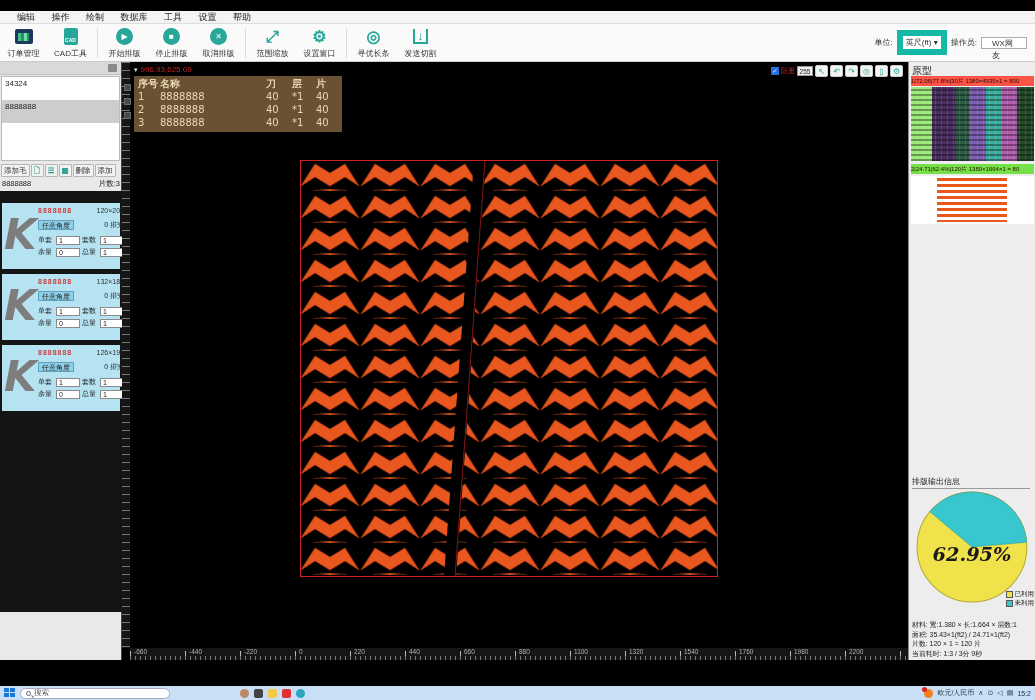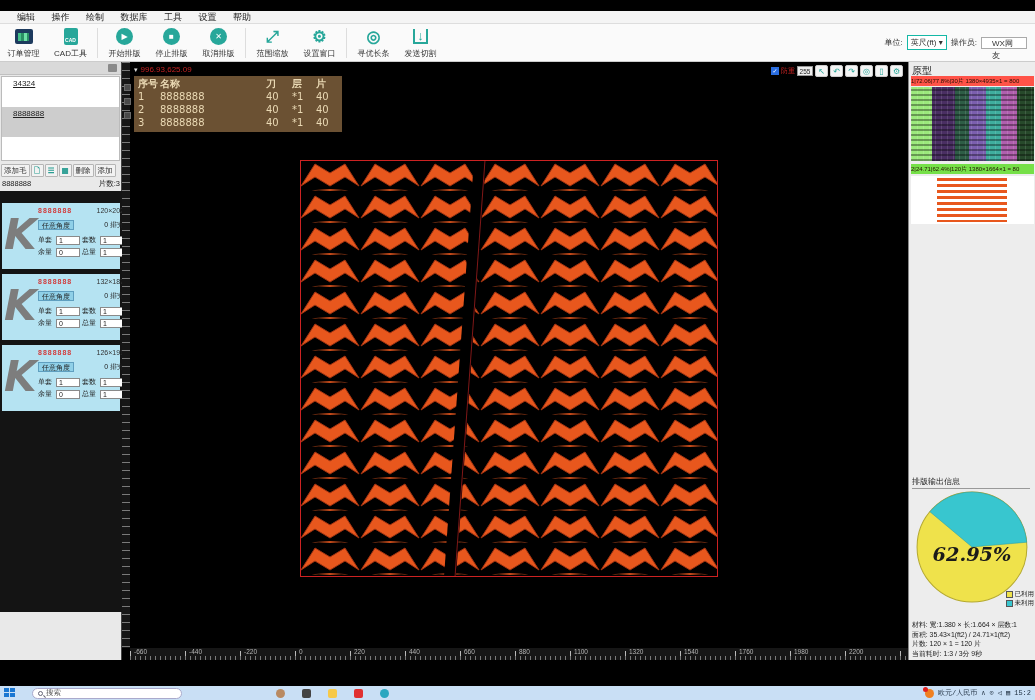--- a/index.html
+++ b/index.html
@@ -26,29 +26,29 @@
   .ic-order::after { content:""; position:absolute; left:3px; bottom:3px; width:11px; height:8px;
     background:linear-gradient(90deg,#45c28a 0 3px,#2a8f64 3px 6px,#6fe0a8 6px 9px,#2a8f64 9px 11px); }
   .ic-cad { width:14px; height:17px; background:#27a79a; border-radius:2px; color:#fff; font-size:5px;
     display:flex; align-items:flex-end; justify-content:center; padding-bottom:2px; font-weight:bold; }
   .ic-circle { width:17px; height:17px; border-radius:50%; background:#27a79a; color:#fff; font-size:8px;
     display:flex; align-items:center; justify-content:center; }
   .ic-glyph { color:#27a79a; font-size:16px; line-height:18px; font-weight:bold; }
   .ic-dl { color:#27a79a; font-size:13px; line-height:13px; font-weight:bold;
     border-bottom:2px solid #27a79a; padding:0 2px 0 2px; border-left:2px solid #27a79a; border-right:2px solid #27a79a; height:15px; }
   #tb-right { margin-left:auto; display:flex; align-items:center; gap:4px; padding-right:8px; font-size:8px; color:#333; }
-  .unitbox { border:1px solid #14b8a6; background:#fff; padding:1px 3px; font-size:8px; }
+  .unitbox { border:6px solid #14b8a6; background:#fff; padding:1px 3px; font-size:8px; }
   .opinput { border:1px solid #aaa; background:#fff; width:46px; height:12px; font-size:8px; padding:0 10px; line-height:12px; }
 
   
   #leftpanel { position:absolute; left:0; top:62px; width:122px; height:598px; background:#e9e9e9; border-right:1px solid #444; }
   .lp-head { position:absolute; left:0; top:0; width:100%; height:13px; background:#d9d9d9; border-bottom:1px solid #c0c0c0; }
   .lp-head .pic { position:absolute; right:4px; top:2px; width:9px; height:8px; background:#8a8a8a; border-radius:1px; }
   .lp-list { position:absolute; left:1px; top:14px; width:119px; height:85px; background:#fff; border:1px solid #bbb; font-size:8px; }
-  .lp-list .row { height:30px; line-height:13px; padding-left:11px; color:#222;text-decoration:underline; }
+  .lp-list .row { height:23px; line-height:13px; padding-left:3px; color:#222; }
   .lp-list .row.sel { background:#cdcdcd; }
   .lp-tools { position:absolute; left:1px; top:101px; width:120px; height:15px; display:flex; gap:1px; align-items:center; }
   .lp-tools .b { background:#f2f2f2; border:1px solid #b5b5b5; font-size:7.5px; height:13px; line-height:11px; padding:0 2px; color:#333; border-radius:1px; }
   .lp-tools .bi { width:13px; text-align:center; color:#2a9d93; font-weight:bold; }
   .lp-count { position:absolute; left:2px; top:117px; width:118px; height:11px; font-size:7.5px; color:#222; display:flex; justify-content:space-between; }
   .lp-cards { position:absolute; left:0; top:129px; width:122px; height:421px; background:#141414; padding-top:12px; }
   .pcard { width:118px; height:66px; background:#b5e3f2; margin:0 auto 5px auto; display:flex; padding:2px; }
   .pcard .glyph { width:32px; font-size:42px; font-weight:bold; font-style:italic; color:#7d7d7d; line-height:60px; text-align:center; font-family:"DejaVu Sans", sans-serif; }
   .pcard .info { flex:1; font-size:7px; color:#222; padding-left:2px; }
   .pcard .r1 { display:flex; justify-content:space-between; margin-top:2px; }
@@ -111,21 +111,21 @@
   #pie { position:absolute; left:50%; top:426px; transform:translateX(-50%); }
   #legend { position:absolute; right:1px; top:528px; font-size:6.5px; color:#222; background:rgba(237,237,237,.0); }
   #legend .lrow { display:flex; align-items:center; gap:2px; height:9px; }
   #legend .sw { width:7px; height:7px; border:1px solid #555; }
   #rstats { position:absolute; left:3px; top:558px; font-size:6.9px; color:#222; line-height:9.6px; white-space:nowrap; }
 
   
   #bottomstrip { position:absolute; left:0; top:660px; width:1035px; height:26px; background:#e9e9e9; border-top:1px solid #bbb;margin-top:46px; }
   #version { position:absolute; right:4px; top:2px; font-size:7px; color:#222; }
   #sendfile { position:absolute; left:4px; top:13px; font-size:8px; color:#333; }
-  #taskbar { position:absolute; left:0; top:686px; width:1035px; height:14px; background:#c9dff5; display:flex; align-items:center; padding:0 4px; gap:17px;font-family:Liberation Mono, monospace; }
+  #taskbar { position:absolute; left:0; top:686px; width:1035px; height:14px; background:#c9dff5; display:flex; align-items:center; padding:0 4px; gap:5px; }
   .startbtn { width:11px; height:10px; display:grid; grid-template-columns:5px 5px; grid-template-rows:4px 4px; gap:1px; }
   .startbtn div { background:#1976d2; }
   .searchpill { width:150px; height:11px; background:#fff; border:1px solid #aac; border-radius:6px;
     display:flex; align-items:center; gap:3px; padding:0 5px; font-size:7.5px; color:#555; }
   .mag { width:5px; height:5px; border:1px solid #667; border-radius:50%; position:relative; }
   .mag::after { content:""; position:absolute; left:4px; top:4px; width:3px; height:1px; background:#667; transform:rotate(45deg); }
   .tbi { width:9px; height:9px; border-radius:2px; }
   #tb-tray { margin-left:auto; display:flex; align-items:center; gap:4px; font-size:7px; color:#234; }
   .coin { width:9px; height:9px; border-radius:50%; background:#f08020; position:relative; }
   .coin::after { content:""; position:absolute; left:-2px; top:-2px; width:5px; height:5px; border-radius:50%; background:#e02020; }

